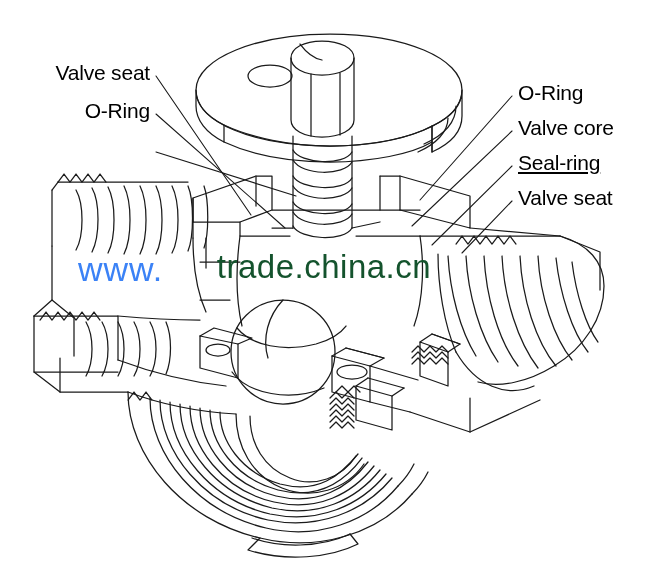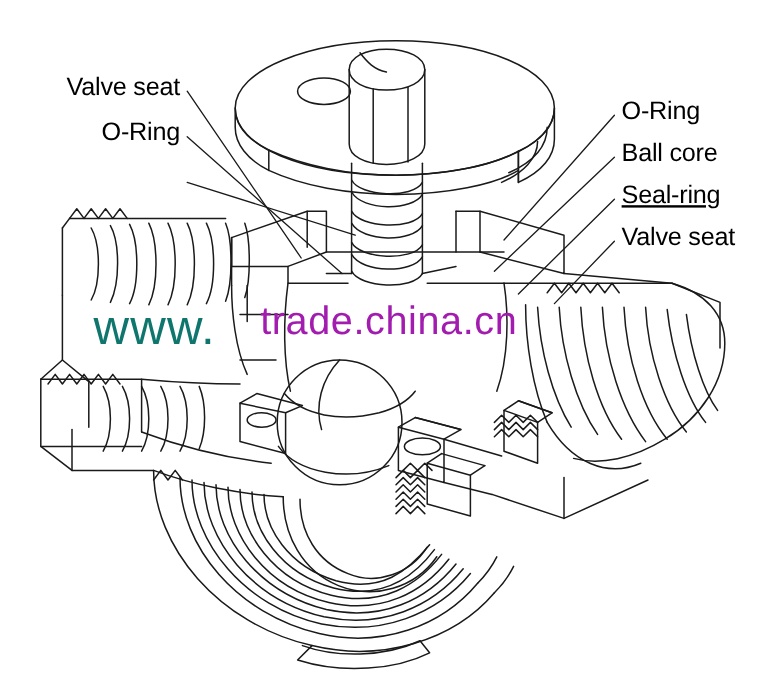--- a/index.html
+++ b/index.html
@@ -45,31 +45,31 @@
     pointer-events: none;
   }
   #watermark .wm-text {
     position: absolute;
     left: 0;
     top: 0;
     width: 648px;
     text-align: center;
     font-family: "Liberation Sans", sans-serif;
     font-size: 33px;
-    color: #a21caf;
+    color: #14532d;
     letter-spacing: 0.5px;
     white-space: nowrap;
   }
   #watermark .wm-pre {
     position: absolute;
     left: 78px;
     top: 2px;
     font-family: "Liberation Sans", sans-serif;
-    font-size: 41px;
-    color: #0f766e;
+    font-size: 34px;
+    color: #3b82f6;
     letter-spacing: 1px;
     white-space: nowrap;
   }
 </style>
 </head>
 <body>
 
 <div id="diagram-root">
 
   <svg id="diagram-svg" viewBox="0 0 648 572">
@@ -277,17 +277,17 @@
 
   <div id="watermark">
     <span class="wm-pre">www.</span>
     <span class="wm-text">trade.china.cn</span>
   </div>
 
   <div class="callout-label label-left" style="left:0px; top:62px; width:150px;">Valve seat</div>
   <div class="callout-label label-left" style="left:0px; top:100px; width:150px;">O-Ring</div>
 
   <div class="callout-label label-right" style="left:518px; top:82px;">O-Ring</div>
-  <div class="callout-label label-right" style="left:518px; top:117px;">Ball core</div>
+  <div class="callout-label label-right" style="left:518px; top:117px;">Valve core</div>
   <div class="callout-label label-right" style="left:518px; top:152px;text-decoration:underline;">Seal-ring</div>
   <div class="callout-label label-right" style="left:518px; top:187px;">Valve seat</div>
 
 </div>
 
 </body></html>

